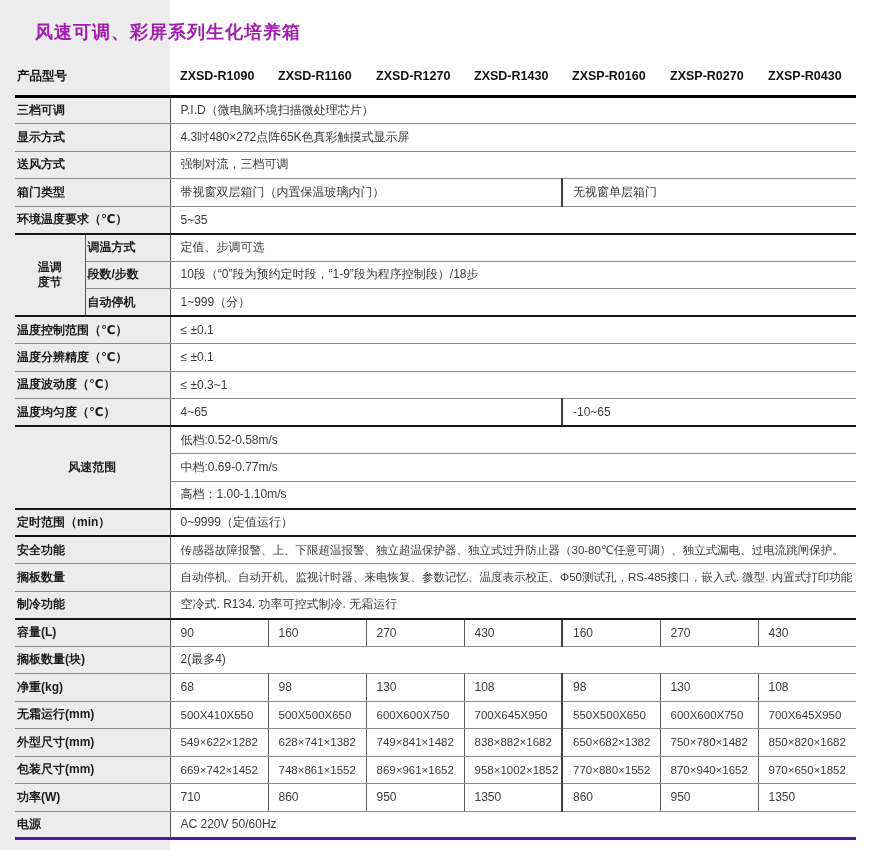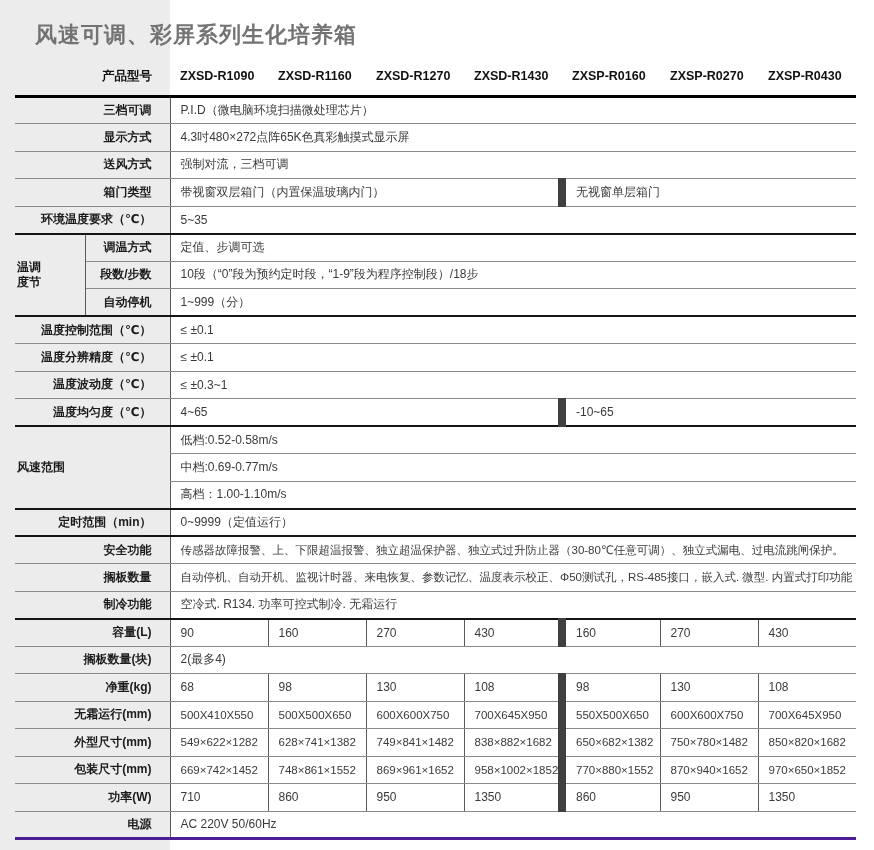--- a/index.html
+++ b/index.html
@@ -3,42 +3,42 @@
 <meta charset="utf-8">
 <style>
   html,body{margin:0;padding:0;}
   body{
     width:874px;height:850px;position:relative;background:#ffffff;
     font-family:"Liberation Sans","DejaVu Sans",sans-serif;
     color:#333;overflow:hidden;
   }
   .gray-band{position:absolute;left:0;top:0;width:170px;height:850px;background:#ececec;}
   .page-title{
-    position:absolute;left:35px;top:20px;font-size:22px;font-weight:bold;color:#737373;
+    position:absolute;left:35px;top:20px;font-size:18px;font-weight:bold;color:#a21caf;
     letter-spacing:1px;white-space:nowrap;
   }
   table.spec{
     position:absolute;left:15px;top:58px;width:841px;
     border-collapse:collapse;table-layout:fixed;
   }
   td{
     font-size:12px;vertical-align:middle;padding:2px 4px 2px 10px;
     border-bottom:1px solid #8a8a8a;color:#3a3a3a;
     overflow:hidden;white-space:nowrap;
   }
   tr{height:27.5px;}
   tr.hdr{height:38px;}
   tr.hdr td{border-bottom:3px solid #000;font-weight:bold;color:#111;font-size:12.5px;}
   td.lab{
-    text-align:right;padding-right:18px;padding-left:2px;
+    padding-right:9px;padding-left:2px;
     font-weight:bold;color:#1a1a1a;
   }
-  td.lab-c{text-align:left;font-weight:bold;color:#1a1a1a;padding:2px 2px;line-height:1.25;}
+  td.lab-c{text-align:center;font-weight:bold;color:#1a1a1a;padding:2px 2px;line-height:1.25;}
   td.v{border-left:1px solid #5a5a5a;}
-  td.vb{border-left:8px solid #404040;}
+  td.vb{border-left:2px solid #404040;}
   td.hb{border-bottom:2.5px solid #151515;}
   td.hbb{border-bottom:3px solid #4c1d95;}
   td.small{font-size:11.5px;}
 </style>
 </head>
 <body>
 
 <div class="gray-band"></div>
 <div class="page-title">风速可调、彩屏系列生化培养箱</div>
 

